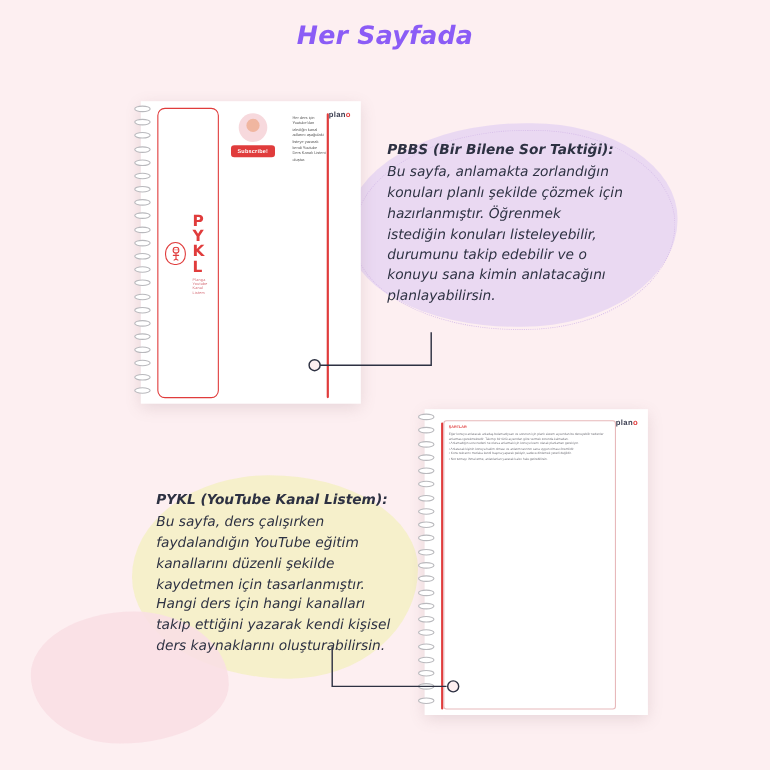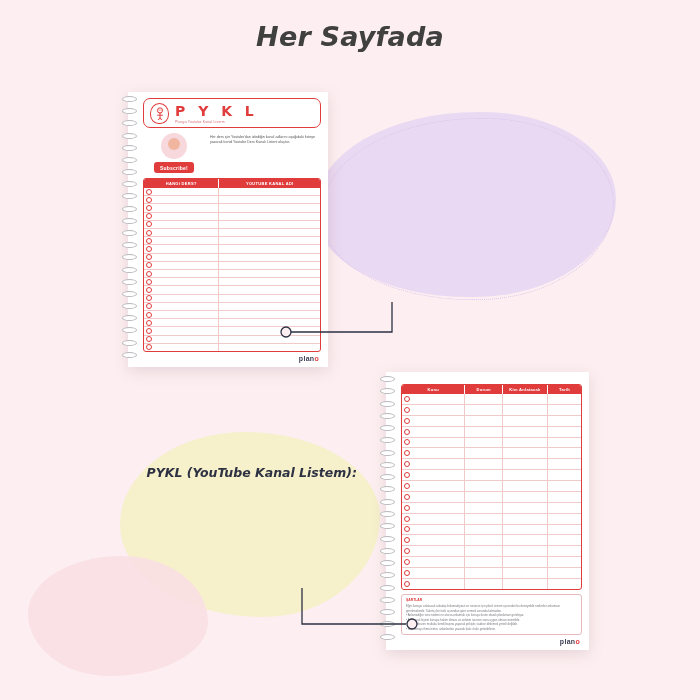--- a/index.html
+++ b/index.html
@@ -21,23 +21,23 @@
     top: 18px;
     left: 0;
     width: 700px;
     text-align: center;
     z-index: 5;
   }
   .title-line {
     font-family: "DejaVu Sans", sans-serif;
     font-style: italic;
     font-weight: bold;
-    font-size: 27px;
+    font-size: 23px;
     letter-spacing: .2px;
-    color: #404040;
+    color: #8b5cf6;
     line-height: 1.38;
   }
 
   
   .blob {
     position: absolute;
     z-index: 1;
   }
   .blob-purple {
     top: 112px;
@@ -111,21 +111,20 @@
     border-radius: 50%;
     background: #fff;
     display: block;
   }
   .sheet-inner {
     position: absolute;
     inset: 0 0 0 10px;
     padding: 6px 7px 5px 5px;
     box-sizing: border-box;
     display: flex;
-    flex-direction: column;
   }
 
   
   .sheet-head {
     border: 1.6px solid #e03c3c;
     border-radius: 7px;
     padding: 4px 6px 3px 6px;
     display: flex;
     align-items: center;
     gap: 6px;
@@ -289,24 +288,24 @@
     position: absolute;
     z-index: 6;
   }
   .callout-pbbs {
     top: 128px;
     left: 352px;
     width: 215px;
     text-align: left;
   }
   .callout-pykl {
-    top: 465px;
+    top: 446px;
     left: 142px;
     width: 215px;
-    text-align: right;
+    text-align: left;
   }
   .callout h3 {
     margin: 0 0 3px 0;
     font-family: "DejaVu Sans", sans-serif;
     font-style: italic;
     font-weight: bold;
     font-size: 12.5px;
     color: #2d3142;
     line-height: 1.3;
   }
@@ -720,17 +719,20 @@
 <svg class="connector conn-1" width="120" height="40">
   <circle cx="6" cy="32" r="5" fill="#fdeff1" stroke="#2d3142" stroke-width="1.3"></circle>
   <path d="M11 32 H112 V2" fill="none" stroke="#2d3142" stroke-width="1.3"></path>
 </svg>
 <svg class="connector conn-2" width="120" height="46">
   <path d="M2 2 V38 H106" fill="none" stroke="#2d3142" stroke-width="1.3"></path>
   <circle cx="112" cy="38" r="5" fill="#fdeff1" stroke="#2d3142" stroke-width="1.3"></circle>
 </svg>
 
 <div class="callout callout-pbbs">
+  <h3>PBBS (Bir Bilene Sor Taktiği):</h3>
+  <p>Bu sayfa, anlamakta zorlandığın konuları planlı şekilde çözmek için hazırlanmıştır. Öğrenmek istediğin konuları listeleyebilir, durumunu takip edebilir ve o konuyu sana kimin anlatacağını planlayabilirsin.</p>
 </div>
 
 <div class="callout callout-pykl">
   <h3>PYKL (YouTube Kanal Listem):</h3>
+  <p>Bu sayfa, ders çalışırken faydalandığın YouTube eğitim kanallarını düzenli şekilde kaydetmen için tasarlanmıştır. Hangi ders için hangi kanalları takip ettiğini yazarak kendi kişisel ders kaynaklarını oluşturabilirsin.</p>
 </div>
 
 </body></html>

